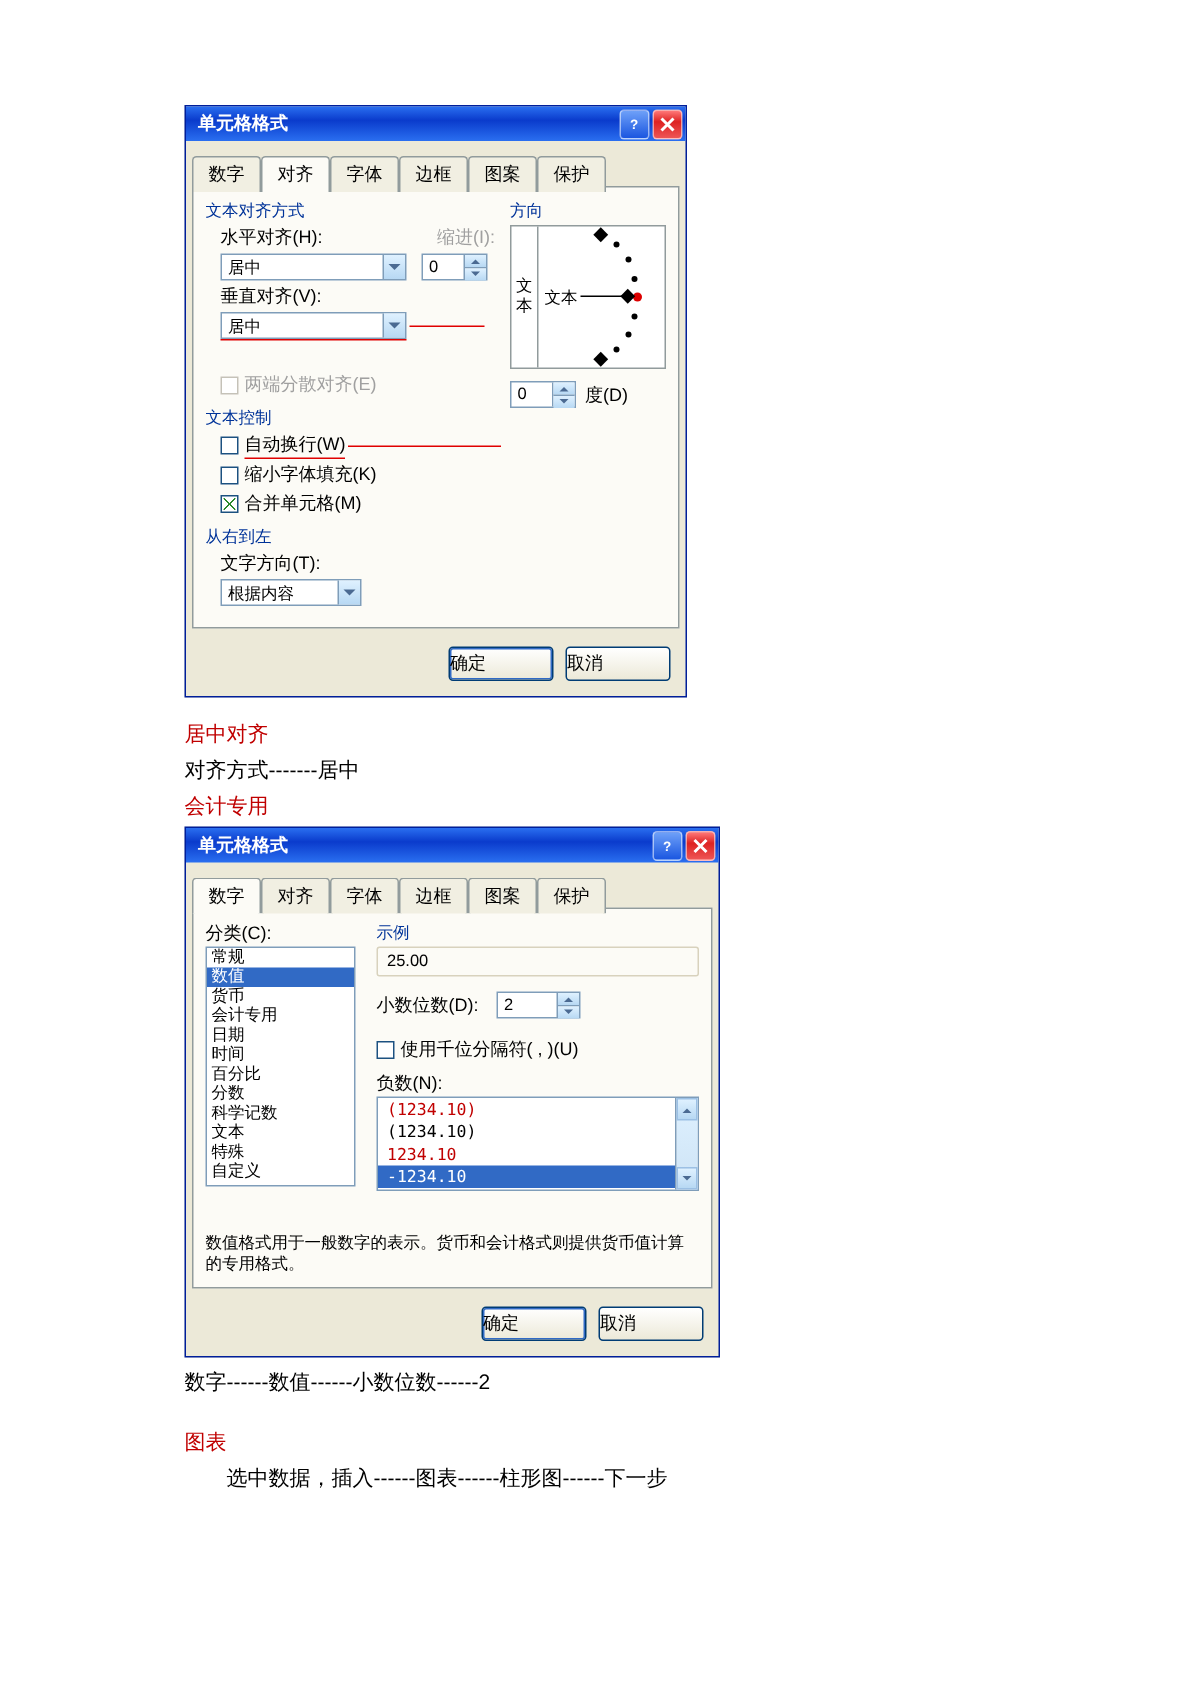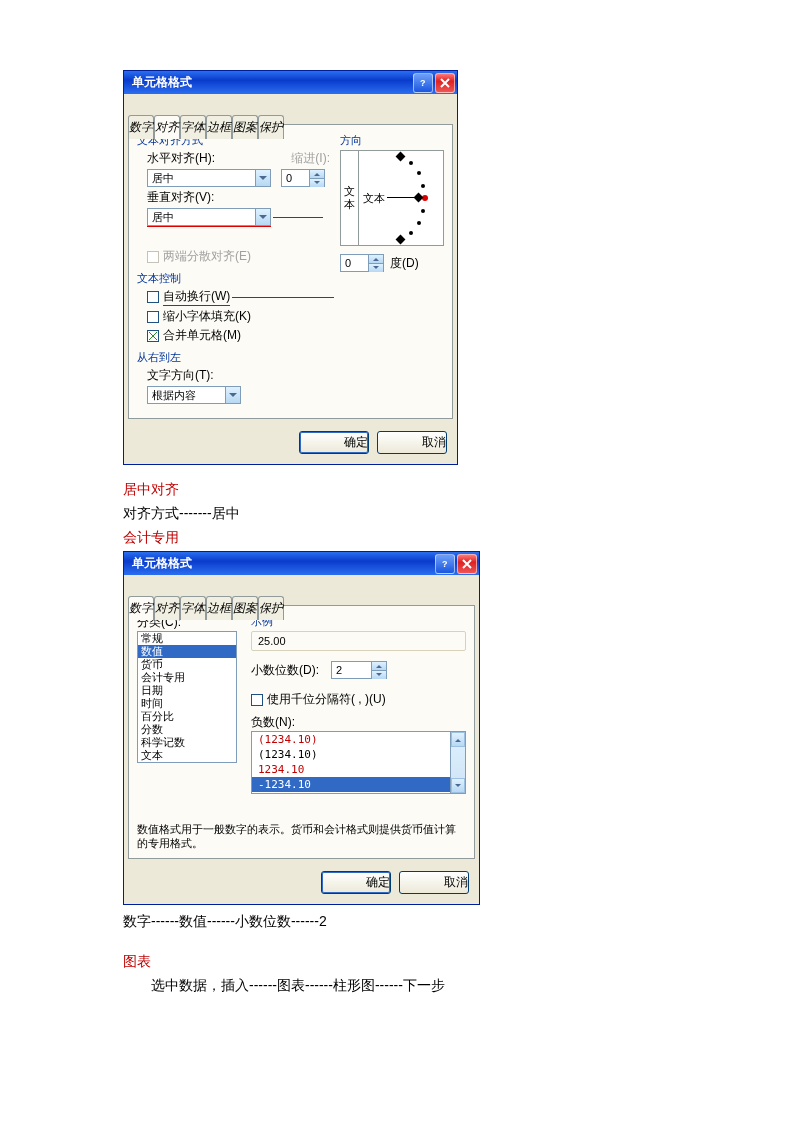--- a/index.html
+++ b/index.html
@@ -12,21 +12,21 @@
   .dlg2 { width: 357px; }
 
   .titlebar { height: 23px; background: linear-gradient(#2a6ff0,#0a3bcc 40%,#2a6ff0); color:#fff; display:flex; align-items:center; padding:0 2px 0 8px; font-size:12px; font-weight:bold; }
   .titlebar .ttl { flex:1; }
   .tb-btn { width:20px; height:20px; margin-left:2px; border:1px solid #fff8; border-radius:3px; display:flex; align-items:center; justify-content:center; color:#fff; font-weight:bold; }
   .tb-help { background: linear-gradient(#6ea0f8,#1a56e0); }
   .tb-close { background: linear-gradient(#f77,#d22 40%,#e55); }
   .tb-close svg, .tb-help svg { width:10px; height:10px; }
 
   .tabs-row { display:flex; margin:6px 4px 0 4px; position:relative; }
-  .tab { border:1px solid #919b9c; border-bottom:none; border-radius:3px 3px 0 0; padding:3px 0; background:#f1efe2; font-size:12px; margin-right:0px; position:relative; top:15px;font-style:italic; }
+  .tab { border:1px solid #919b9c; border-bottom:none; border-radius:3px 3px 0 0; padding:3px 10px; background:#f1efe2; font-size:12px; margin-right:0px; position:relative; top:4px; }
   .tab.active { background:#fcfbf6; z-index:2; }
   .tab:not(.active) { background:#f1efe2; color:#000; }
   .tab-panel { border:1px solid #919b9c; background:#fcfbf6; margin:0 4px 6px 4px; padding:8px; }
 
   .gb-title { color:#003399; font-size:11px; margin-bottom:2px; }
   .gb { margin-bottom:6px; }
 
   .lbl { font-size:12px; color:#000; }
   .lbl.dim { color:#a0a0a0; }
   .row { display:flex; align-items:center; margin:2px 0; }
@@ -42,21 +42,21 @@
   .spin .sp div:first-child{border-bottom:1px solid #7f9db9;}
   .spin .sp div::after{content:"";border:3px solid transparent;}
   .spin .sp div:first-child::after{border-bottom-color:#4b6a92; margin-bottom:2px;}
   .spin .sp div:last-child::after{border-top-color:#4b6a92; margin-top:2px;}
 
   .chk { width:12px; height:12px; border:1px solid #1c5180; background:#fff; margin-right:4px; display:inline-flex; align-items:center; justify-content:center; flex:0 0 auto; }
   .chk.on::after{ content:""; width:8px; height:8px; background:
      linear-gradient(45deg, transparent 45%, #2a8a2a 45% 55%, transparent 55%),
      linear-gradient(-45deg, transparent 45%, #2a8a2a 45% 55%, transparent 55%);}
 
-  .btn { border:1px solid #003c74; border-radius:3px; background:linear-gradient(#fff,#ece9d8); padding:2px 0; width:70px; text-align:right; font-size:12px; margin-left:8px; }
+  .btn { border:1px solid #003c74; border-radius:3px; background:linear-gradient(#fff,#ece9d8); padding:2px 0; width:70px; text-align:left; font-size:12px; margin-left:8px; }
   .btn.def { box-shadow: 0 0 0 1px #316ac5 inset; }
   .btn-row { display:flex; justify-content:flex-end; padding:6px 10px 10px; }
 
   .red-ul { border-bottom:1.5px solid #e00000; display:inline-block; }
 
   .orient-box { border:1px solid #919b9c; background:#fff; position:relative; }
   .orient-left { width:18px; border-right:1px solid #919b9c; display:flex; flex-direction:column; align-items:center; justify-content:center; font-size:11px; height:100%; }
   .orient-left span{line-height:13px;}
   .orient-right { flex:1; position:relative; }
   .dot { width:4px; height:4px; background:#000; border-radius:50%; position:absolute; }
@@ -248,21 +248,21 @@
     <div class="tab">对齐</div>
     <div class="tab">字体</div>
     <div class="tab">边框</div>
     <div class="tab">图案</div>
     <div class="tab">保护</div>
   </div>
   <div class="tab-panel" style="min-height:250px;">
     <div style="display:flex;">
       <div style="width:100px;">
         <div class="lbl">分类(C):</div>
-        <div class="listbox" style="height:132px;">
+        <div class="listbox" style="height:160px;">
           <div class="li">常规</div>
           <div class="li sel">数值</div>
           <div class="li">货币</div>
           <div class="li">会计专用</div>
           <div class="li">日期</div>
           <div class="li">时间</div>
           <div class="li">百分比</div>
           <div class="li">分数</div>
           <div class="li">科学记数</div>
           <div class="li">文本</div>

